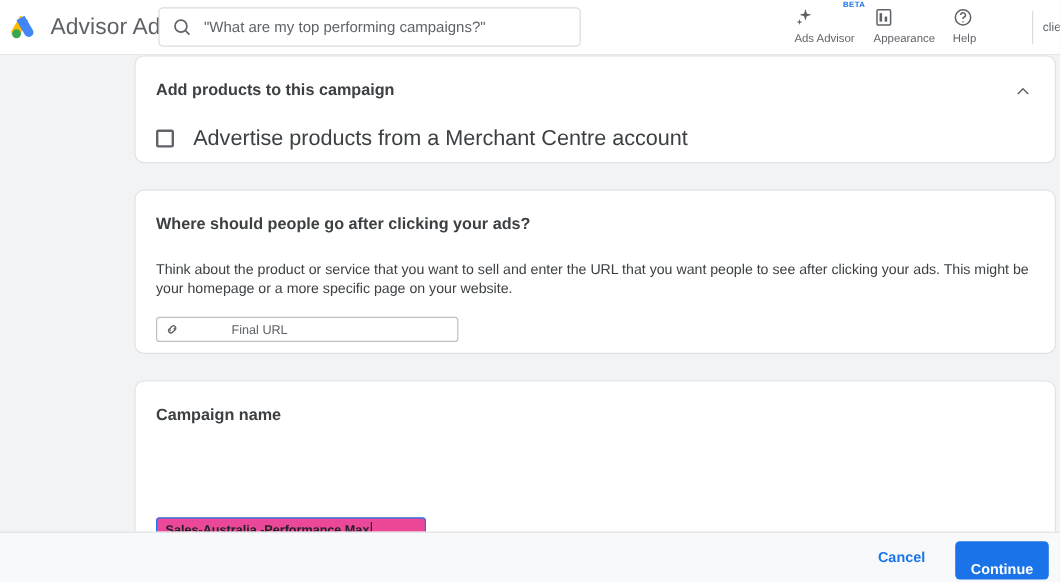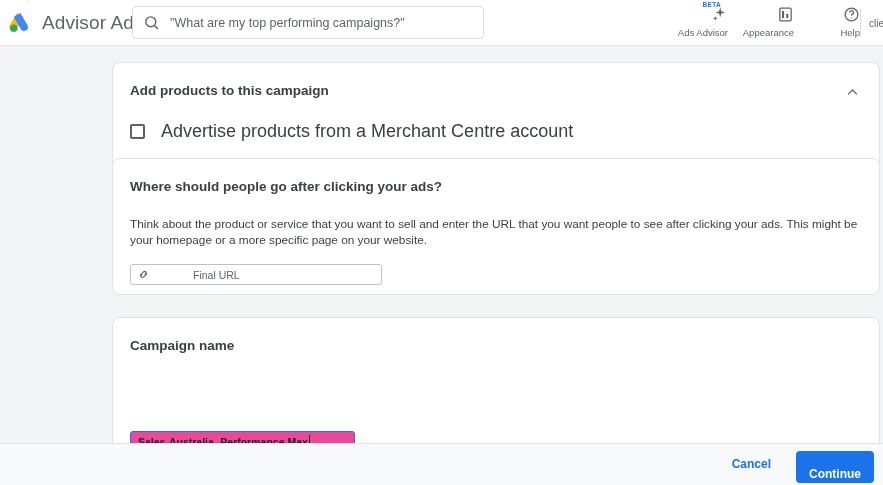--- a/index.html
+++ b/index.html
@@ -43,21 +43,21 @@
     margin-left: 10px; font-size: 12.5px; color: #5f6368;
     white-space: nowrap; overflow: hidden;
   }
 
   .topright {
     position: absolute; right: 0; top: 0; height: 46px;
     display: flex; align-items: flex-start;
   }
   .tr-item {
     width: 66px; height: 46px;
-    display: flex; flex-direction: column; align-items: flex-end;
+    display: flex; flex-direction: column; align-items: flex-start;
     justify-content: flex-start; padding-top: 4px;
     position: relative;
   }
   .tr-item .ic { height: 20px; display:flex; align-items:center; justify-content:center; color:#5f6368; }
   .tr-item .lbl { font-size: 9.5px; color: #5f6368; margin-top: 3px; white-space: nowrap; }
   .beta-chip {
     position: absolute; top: 1px; right: 7px;
     font-size: 6.5px; color: #1a73e8; font-weight: bold; letter-spacing: .3px;
   }
   .divider-v {
@@ -76,21 +76,21 @@
     overflow: hidden;
   }
 
   .card {
     position: absolute;
     left: 112px; width: 768px;
     background: #ffffff;
     border: 1px solid #e0e2e4;
     border-radius: 8px;
   }
-  #card-products { top: 16px; height: 108px; text-align: center; }
+  #card-products { top: 0; height: 90px; text-align: center; }
   #card-url      { top: 112px; height: 137px; }
   #card-name     { top: 271px; height: 175px; text-align: right; }
 
   .card-title {
     font-size: 13.5px; color: #3c4043; font-weight: bold;
     position: absolute; left: 17px; top: 20px;
   }
   .collapse-btn {
     position: absolute; right: 14px; top: 16px;
     width: 26px; height: 26px;

